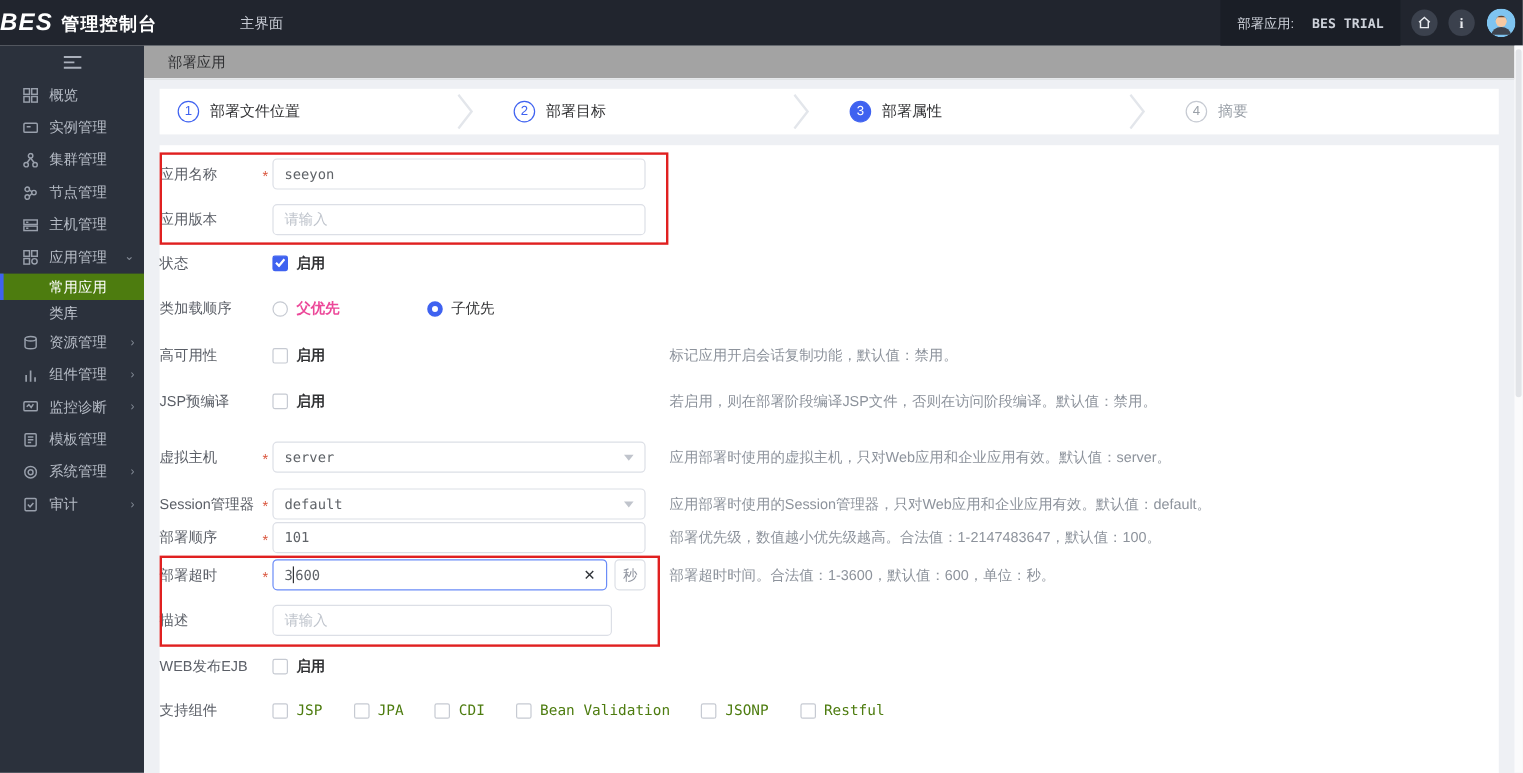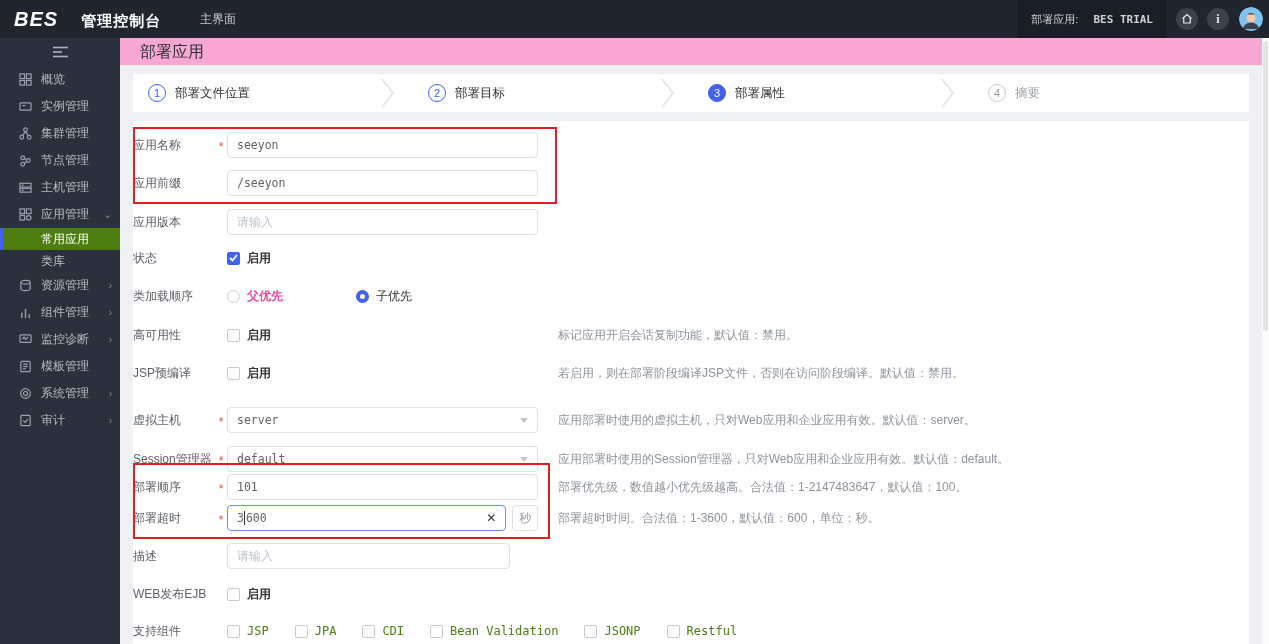--- a/index.html
+++ b/index.html
@@ -3,21 +3,21 @@
 <meta charset="utf-8">
 <style>
   * { margin:0; padding:0; box-sizing:border-box; }
   html,body { width:1269px; height:644px; overflow:hidden; background:#eef0f4;
     font-family:"Liberation Sans","DejaVu Sans",sans-serif; font-size:12px; color:#303133; }
   .mono { font-family:"DejaVu Sans Mono","Liberation Mono",monospace; }
 
   
   .header { position:absolute; left:0; top:0; width:1269px; height:38px; background:#21252e;
     display:flex; align-items:center; z-index:5; }
-  .logo { display:flex; align-items:baseline; padding-left:14px; width:168px;gap:16px; }
+  .logo { display:flex; align-items:baseline; width:168px; }
   .logo-bes { color:#fff; font-weight:800; font-style:italic; font-size:20px; letter-spacing:1px; }
   .logo-cn { color:#fff; font-weight:700; font-size:15px; margin-left:7px; letter-spacing:1px; }
   .header-tab { color:#c6cad3; font-size:12px; margin-left:22px; height:38px; line-height:38px; padding:0 10px; }
   .header-spacer { flex:1; }
   .license-box { background:#1a1e26; height:38px; display:flex; align-items:center; padding:0 14px; color:#ced2da; font-size:11px; }
   .license-box .mono { margin-left:15px; font-size:11px;font-weight:bold; }
   .hbtn { width:22px; height:22px; border-radius:50%; background:#3b414d; margin-left:9px;
     display:flex; align-items:center; justify-content:center; color:#e8eaee; }
   .avatar { width:24px; height:24px; border-radius:50%; margin:0 6px 0 10px; overflow:hidden; flex:0 0 24px; }
 
@@ -27,21 +27,21 @@
   .nav { margin-top:0; }
   .nav-item { height:27px; display:flex; align-items:center; padding:0 8px 0 18px; color:#b6bcc6; cursor:pointer; }
   .nav-item .ico { width:14px; height:14px; margin-right:9px; display:flex; align-items:center; justify-content:center; color:#99a0ac; flex:0 0 14px; }
   .nav-item .lbl { flex:1; font-size:12px; white-space:nowrap; }
   .nav-item .chev { color:#848b96; font-size:10px; }
   .nav-sub { height:22px; display:flex; align-items:center; padding-left:41px; color:#bfc4cd; cursor:pointer; font-size:12px; }
   .nav-sub.active { background:#4d7c0f; color:#ffffff; border-left:3px solid #3f62f0; padding-left:38px; }
 
   
   .content { position:absolute; left:120px; top:38px; width:1142px; height:606px; }
-  .titlebar { background:#f9a8d4; height:28px; line-height:28px; padding-left:20px; font-size:16px;
+  .titlebar { background:#a3a3a3; height:28px; line-height:28px; padding-left:20px; font-size:12px;
     color:#303133; border-bottom:1px solid #e6e8eb; }
   .card { background:#fff; margin:0 13px; }
   .steps-card { margin-top:8px; height:38px; display:flex; align-items:center; padding:0 15px; }
   .form-card { margin-top:9px; padding-top:11px; height:560px; }
 
   
   .step { display:flex; align-items:center; width:200px; }
   .step-circle { width:18px; height:18px; border-radius:50%; border:1px solid #3f62f0; color:#3f62f0;
     font-size:11px; display:flex; align-items:center; justify-content:center; flex:0 0 18px; }
   .step.current .step-circle { background:#3f62f0; color:#fff; }
@@ -309,27 +309,20 @@
   <div class="card form-card">
 
     <div class="frow">
       <div class="flabel">应用名称</div>
       <div class="fstar">*</div>
       <div class="finput">
           <span class="val">seeyon</span>
         </div>
     </div>
 
-    <div class="frow mb13">
-      <div class="flabel">应用前缀</div>
-      <div class="fstar"></div>
-      <div class="finput">
-          <span class="val">/seeyon</span>
-        </div>
-    </div>
 
     <div class="frow mb10">
       <div class="flabel">应用版本</div>
       <div class="fstar"></div>
       <div class="finput">
           <span class="placeholder">请输入</span>
         </div>
     </div>
 
     <div class="frow">

